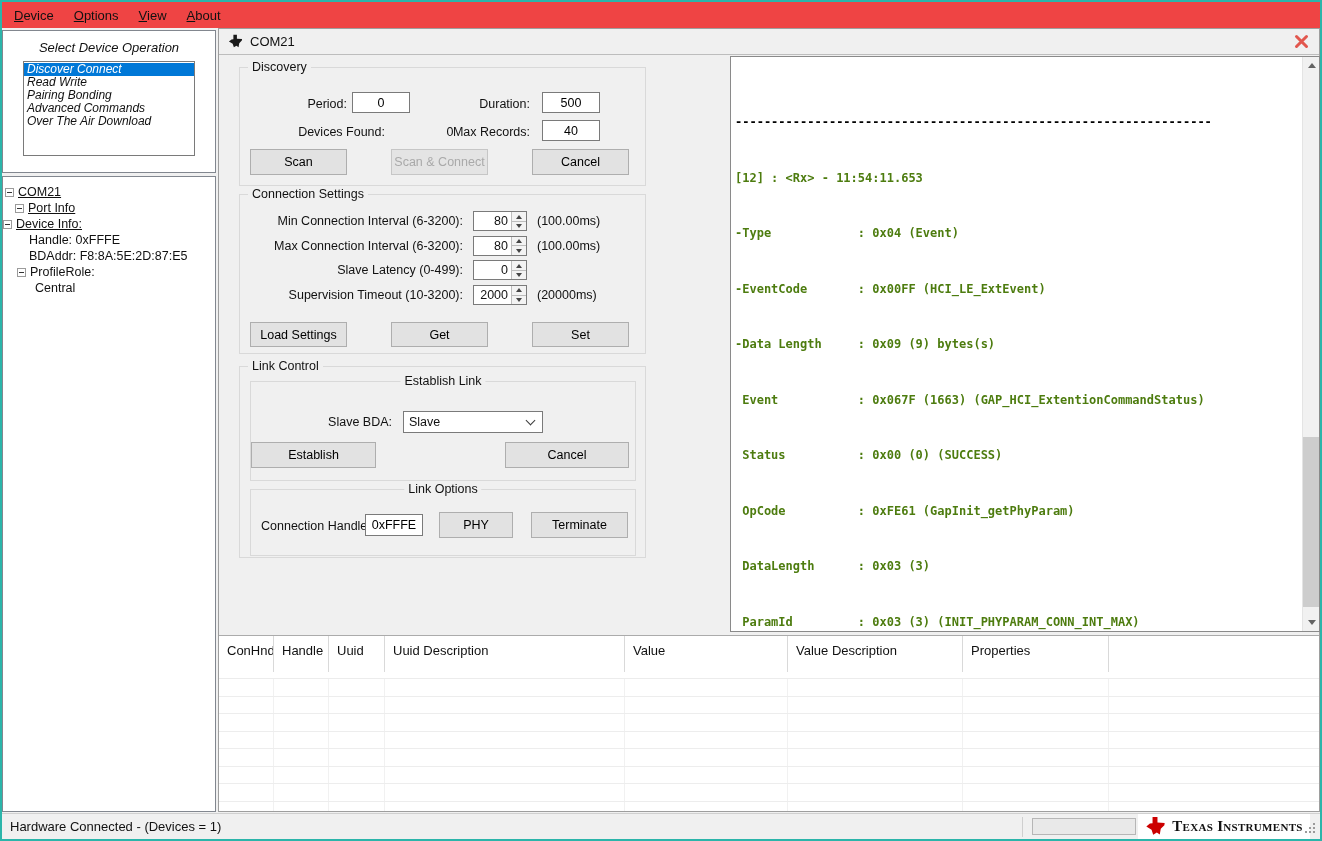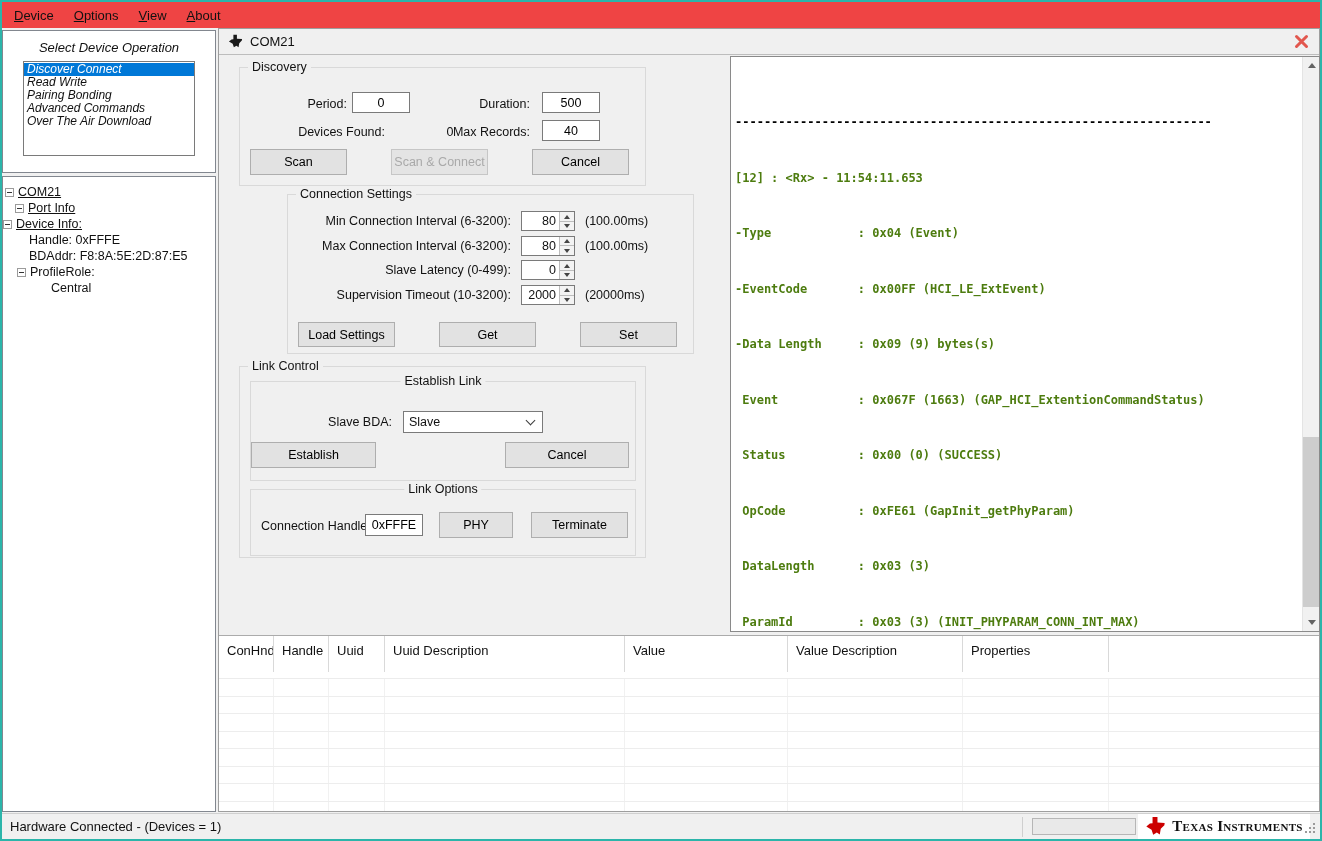--- a/index.html
+++ b/index.html
@@ -46,21 +46,21 @@
   .in-maxrec   { left:302px; top:52px; width:58px; height:21px; }
   .lbl-period   { left:20px;  top:29px; width:87px; text-align:right; }
   .lbl-duration { left:200px; top:29px; width:90px; text-align:right; }
   .lbl-devfound { left:20px;  top:57px; width:125px; text-align:right; }
   .val-devfound { left:185px; top:57px; width:50px; text-align:center; }
   .lbl-maxrec   { left:200px; top:57px; width:90px; text-align:right; }
   .btn-scan   { left:10px;  top:81px; width:97px; height:26px; }
   .btn-scanc  { left:151px; top:81px; width:97px; height:26px; }
   .btn-cancel { left:292px; top:81px; width:97px; height:26px; }
 
-  .grp-conn { left:20px; top:165px; width:407px; height:160px;margin-left:48px; }
+  .grp-conn { left:20px; top:165px; width:407px; height:160px; }
   .conn-rows { position:absolute; left:3px; top:14px; right:6px; }
   .conn-row { display:flex; align-items:center; height:24.6px; }
   .conn-label { width:220px; text-align:right; margin-right:10px; font-size:12.5px; white-space:nowrap; }
   .conn-unit { margin-left:10px; font-size:12.5px; }
   .spinner { width:54px; height:20px; background:#fff; border:1px solid #7a7a7a; display:flex; flex:none; }
   .spin-val { flex:1; text-align:right; padding-right:3px; font-size:12.5px; line-height:18px; }
   .spin-btns { width:15px; display:flex; flex-direction:column; border-left:1px solid #bdbdbd; }
   .spin-up,.spin-down { flex:1; background:#f3f3f3; display:flex; align-items:center; justify-content:center; }
   .spin-up { border-bottom:1px solid #bdbdbd; }
   .tri-up { width:0; height:0; border-left:3.5px solid transparent; border-right:3.5px solid transparent; border-bottom:4px solid #454545; }
@@ -169,21 +169,21 @@
     <div class="tree-row" style="padding-left: 26px;">
 
       <span class="tlabel">BDAddr: F8:8A:5E:2D:87:E5</span>
     </div>
 
     <div class="tree-row has-exp" style="padding-left: 14px;">
       <span class="expander"></span>
       <span class="tlabel">ProfileRole:</span>
     </div>
 
-    <div class="tree-row" style="padding-left: 48px;">
+    <div class="tree-row" style="padding-left: 32px;">
 
       <span class="tlabel">Central</span>
     </div>
   </div>
 
 <div class="com-window">
   <div class="com-title">
     <svg width="15" height="15" viewBox="0 0 64 64">
         <path d="M23 3 L38 3 L38 20 L60 21 L59 28 L48 39 L45 56 L36 50 L25 57 L20 42 L4 32 L15 23 L23 22 Z" fill="#1a1a1a"></path>
       </svg>

